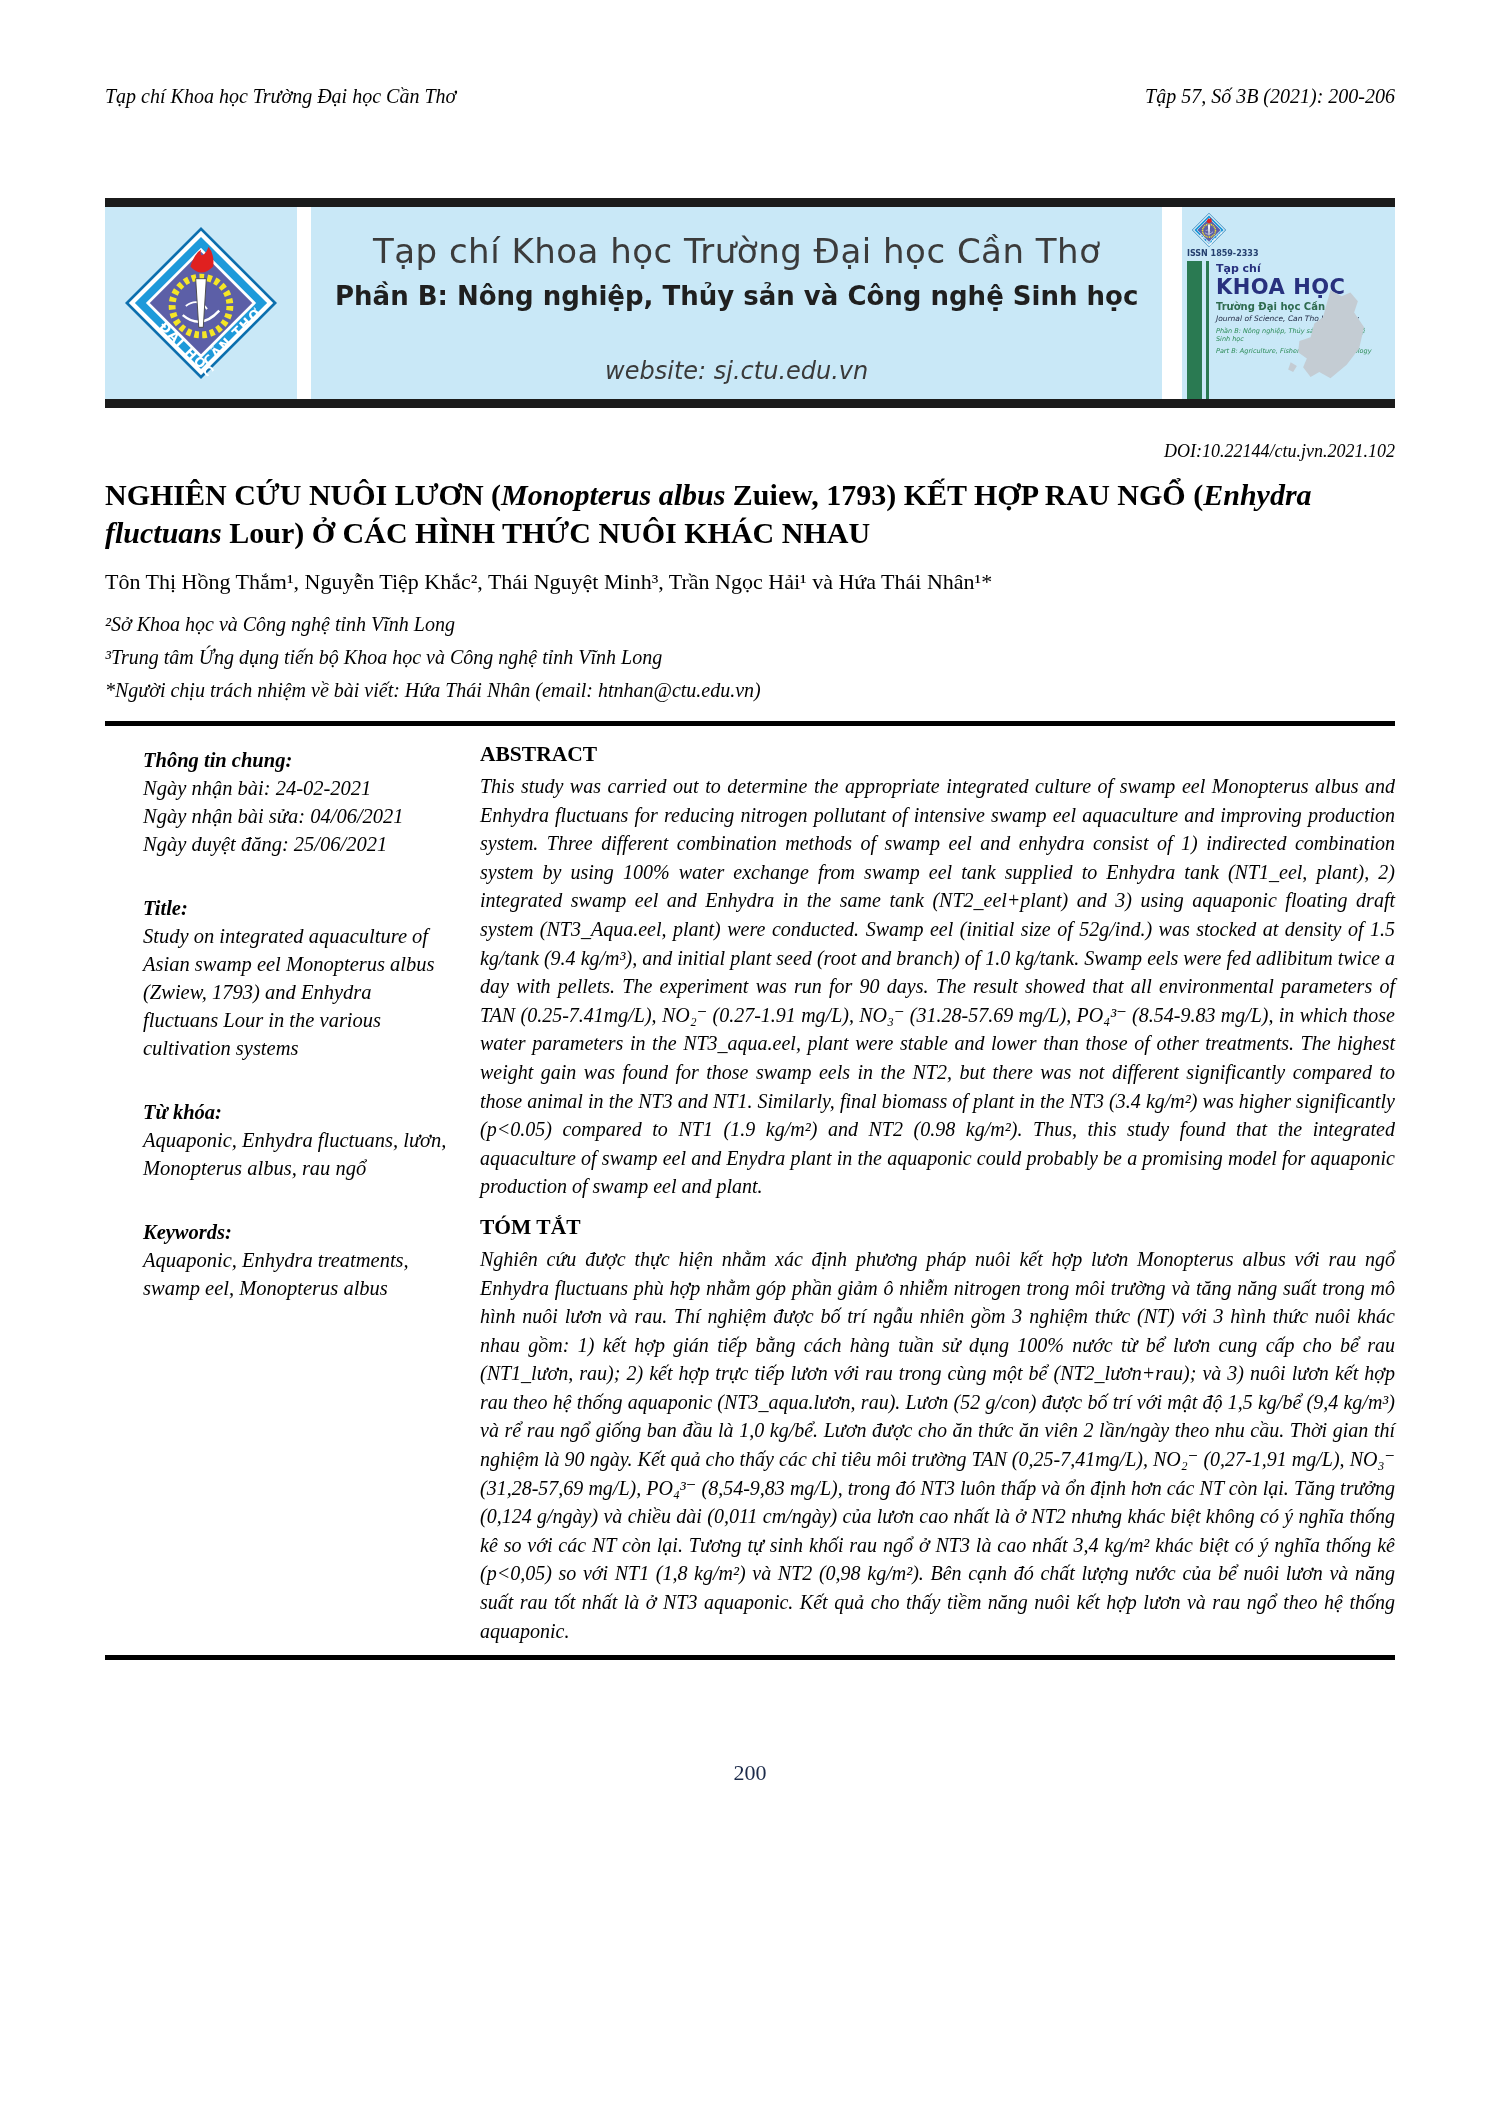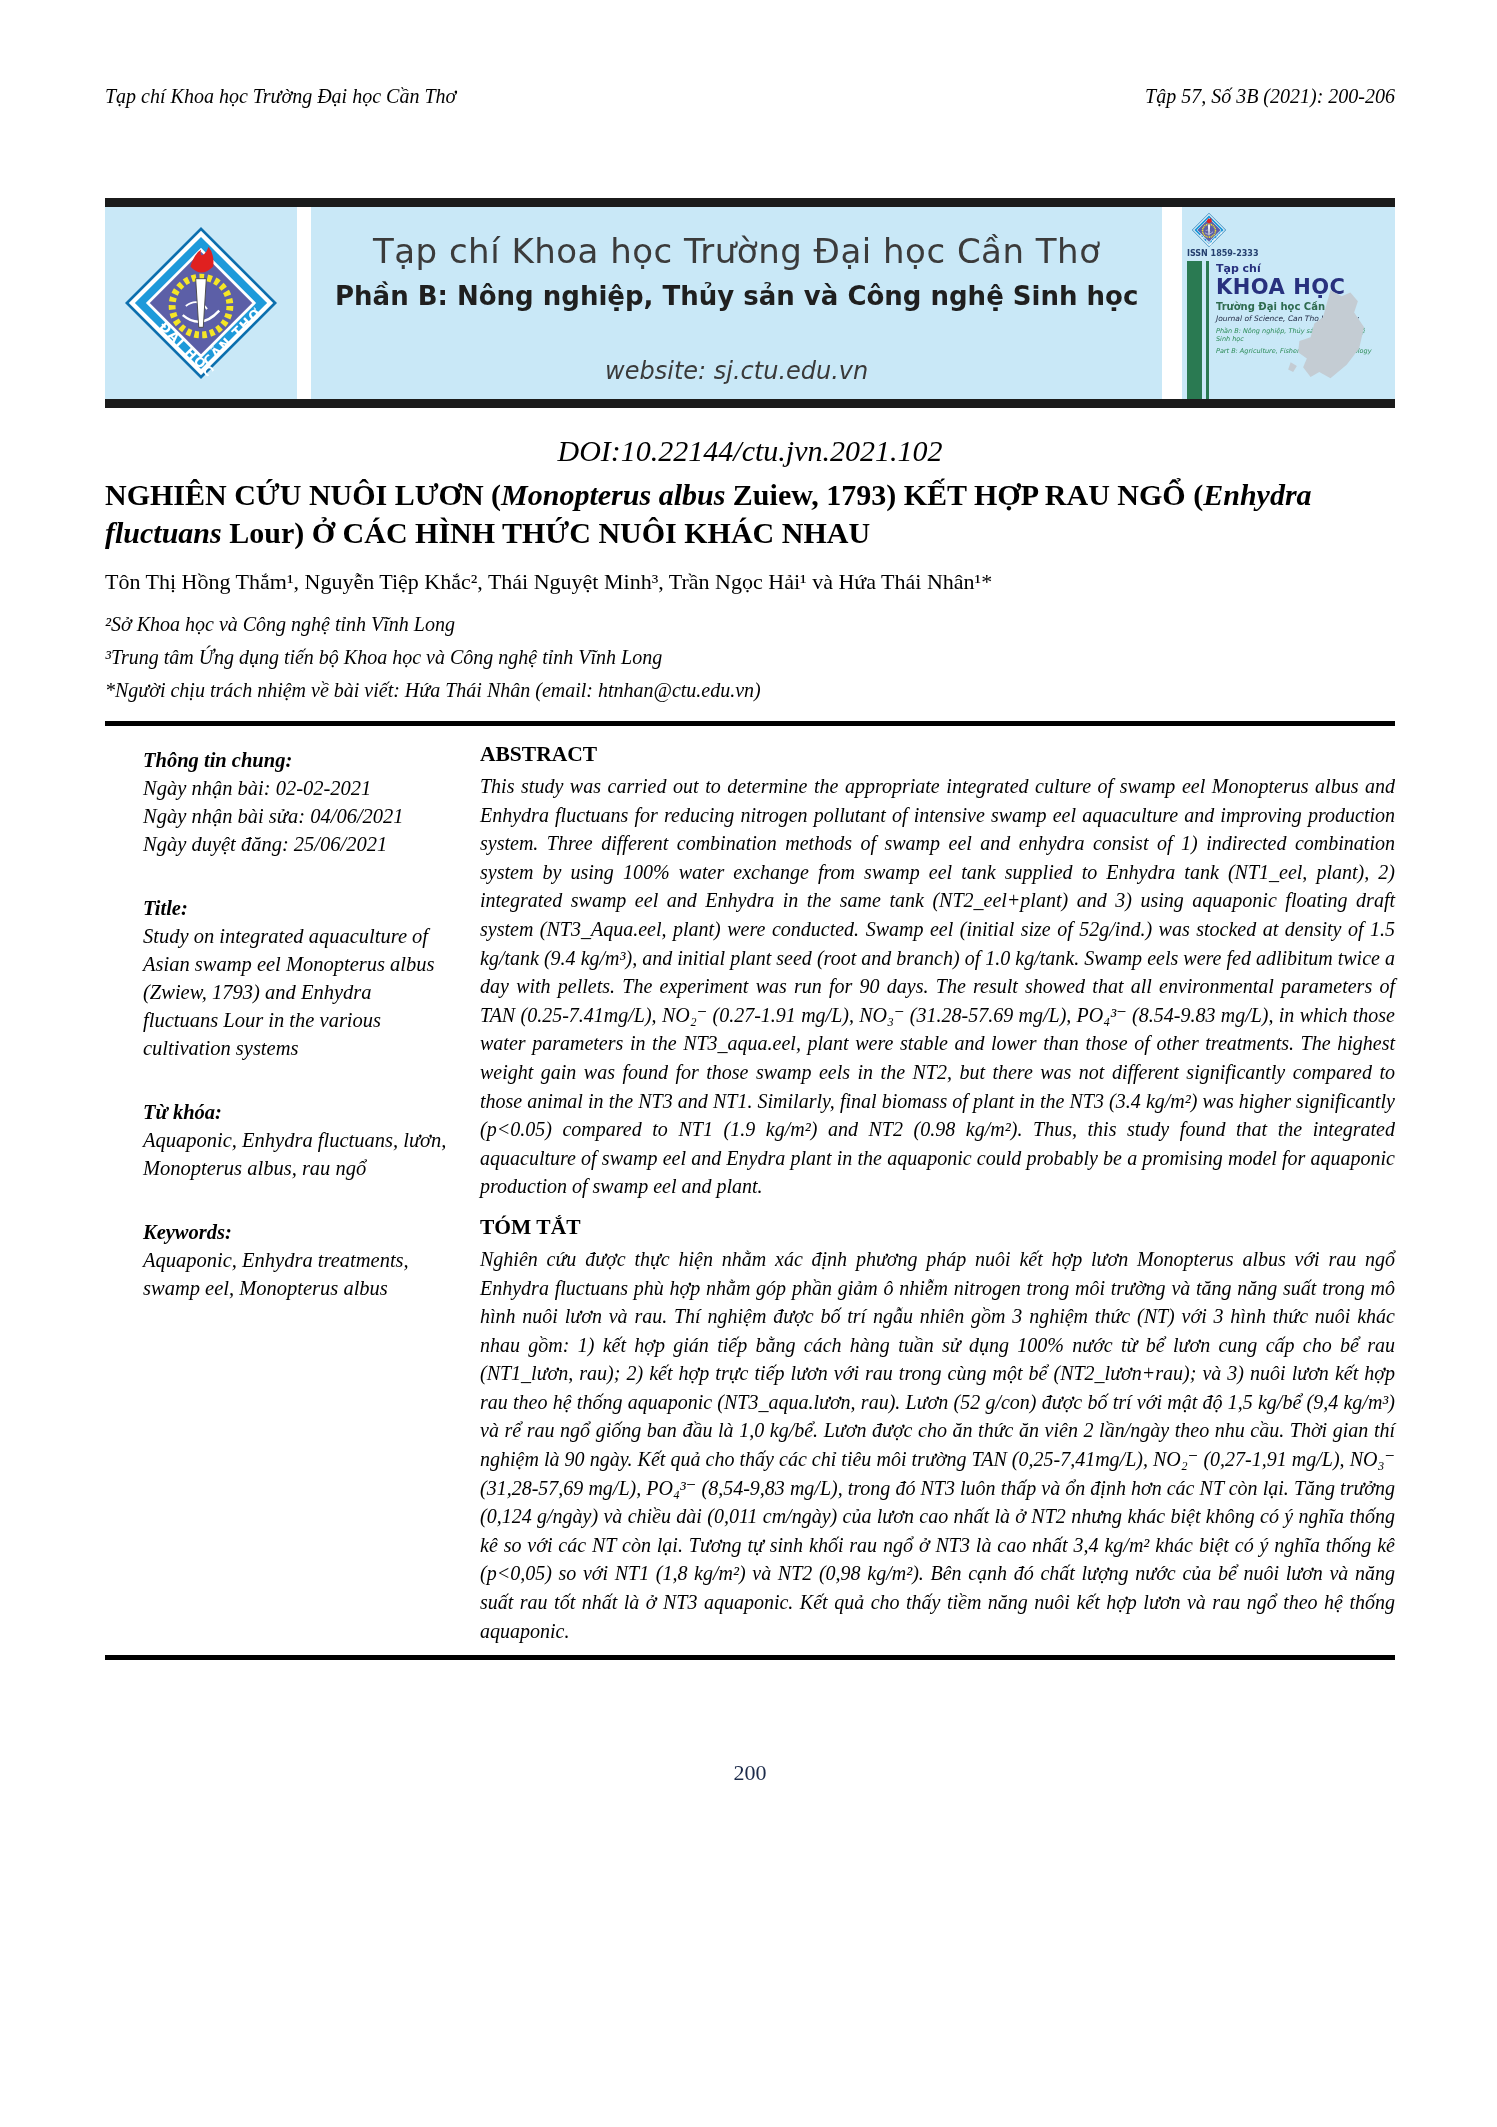--- a/index.html
+++ b/index.html
@@ -34,21 +34,21 @@
   .cover-text{position:absolute;left:34px;top:55px;width:160px;text-align:left;
               font-family:"DejaVu Sans","Liberation Sans",sans-serif;}
   .c-tapchi{font-size:11px;font-weight:bold;color:#28317e;}
   .c-khoahoc{font-size:21px;font-weight:bold;color:#28317e;letter-spacing:.5px;line-height:24px;}
   .c-truong{font-size:10px;font-weight:bold;color:#2e6b4f;margin-top:2px;}
   .c-journal{font-size:7.5px;font-style:italic;color:#222a44;margin-top:2px;}
   .c-part{font-size:6.5px;font-style:italic;color:#2a8a55;margin-top:4px;line-height:8px;}
   .cover-map{position:absolute;right:2px;bottom:2px;width:130px;height:112px;}
 
   
-  .doi{margin-top:30px;text-align:center;font-style:italic;font-size:30px;line-height:26px;}
+  .doi{margin-top:30px;text-align:right;font-style:italic;font-size:18px;line-height:26px;}
   .atitle{margin-top:12px;font-size:30px;font-weight:bold;line-height:38px;}
   .atitle .it{font-style:italic;}
   .authors{margin-top:16px;font-size:22px;line-height:28px;}
   .affil{margin-top:12px;font-style:italic;font-size:20px;line-height:33px;}
   .rule{height:5px;background:#000;margin-top:14px;}
 
   
   .columns{display:flex;margin-top:14px;}
   .col-left{width:375px;box-sizing:border-box;padding-left:38px;padding-right:30px;
             font-style:italic;font-size:20.5px;line-height:28px;}
@@ -142,21 +142,21 @@
     <div>²Sở Khoa học và Công nghệ tỉnh Vĩnh Long</div>
     <div>³Trung tâm Ứng dụng tiến bộ Khoa học và Công nghệ tỉnh Vĩnh Long</div>
     <div>*Người chịu trách nhiệm về bài viết: Hứa Thái Nhân (email: htnhan@ctu.edu.vn)</div>
   </div>
 
   <div class="rule"></div>
 
   <div class="columns">
     <div class="col-left">
       <div class="sb-head first">Thông tin chung:</div>
-      <div>Ngày nhận bài: 02-02-2021</div>
+      <div>Ngày nhận bài: 24-02-2021</div>
       <div>Ngày nhận bài sửa: 04/06/2021</div>
       <div>Ngày duyệt đăng: 25/06/2021</div>
 
       <div class="sb-head">Title:</div>
       <div>Study on integrated aquaculture of Asian swamp eel Monopterus albus (Zwiew, 1793) and Enhydra fluctuans Lour in the various cultivation systems</div>
 
       <div class="sb-head">Từ khóa:</div>
       <div>Aquaponic, Enhydra fluctuans, lươn, Monopterus albus, rau ngổ</div>
 
       <div class="sb-head">Keywords:</div>

